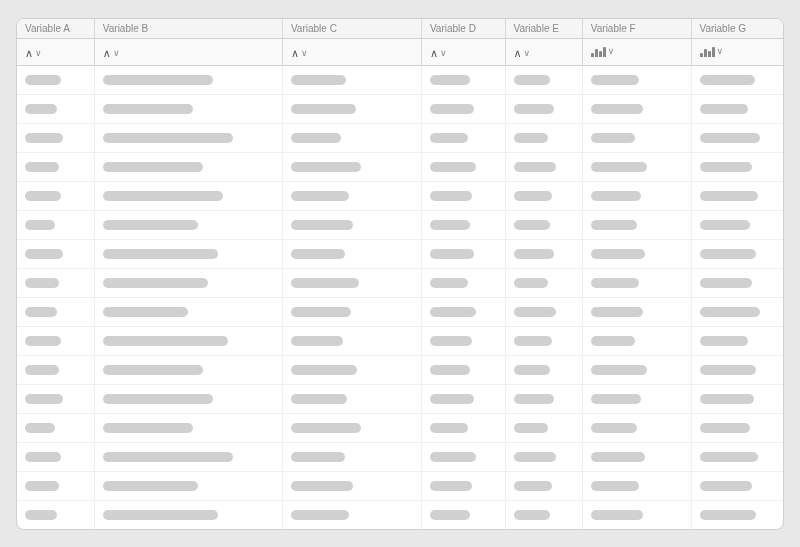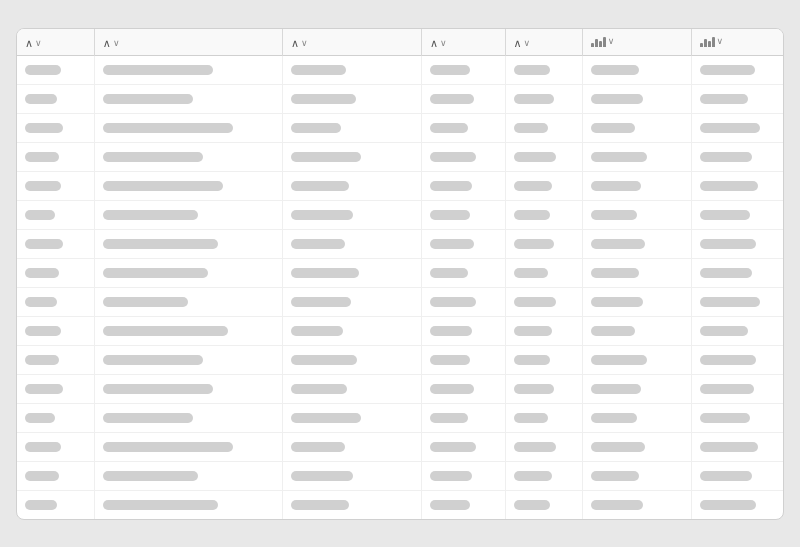--- a/index.html
+++ b/index.html
@@ -154,20 +154,29 @@
         <col class="col-a">
         <col class="col-b">
         <col class="col-c">
         <col class="col-d">
         <col class="col-e">
         <col class="col-f">
         <col class="col-g">
       </colgroup>
       <thead>
 
+        <tr class="var-header">
+          <th>Variable A</th>
+          <th>Variable B</th>
+          <th>Variable C</th>
+          <th>Variable D</th>
+          <th>Variable E</th>
+          <th>Variable F</th>
+          <th>Variable G</th>
+        </tr>
 
 
         <tr class="filter-row">
           <td>
             <span class="filter-btn">
               <span>∧</span>
               <span class="chevron">∨</span>
             </span>
           </td>
           <td>

